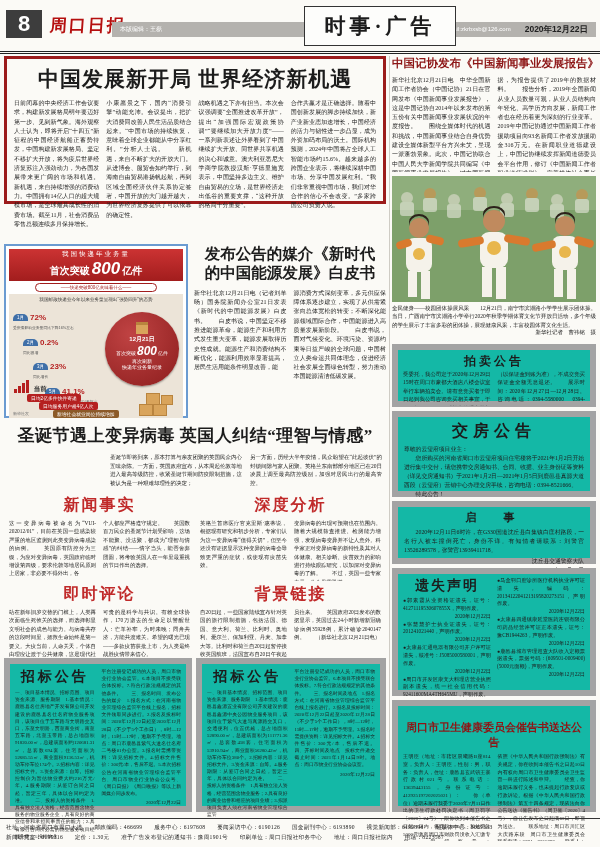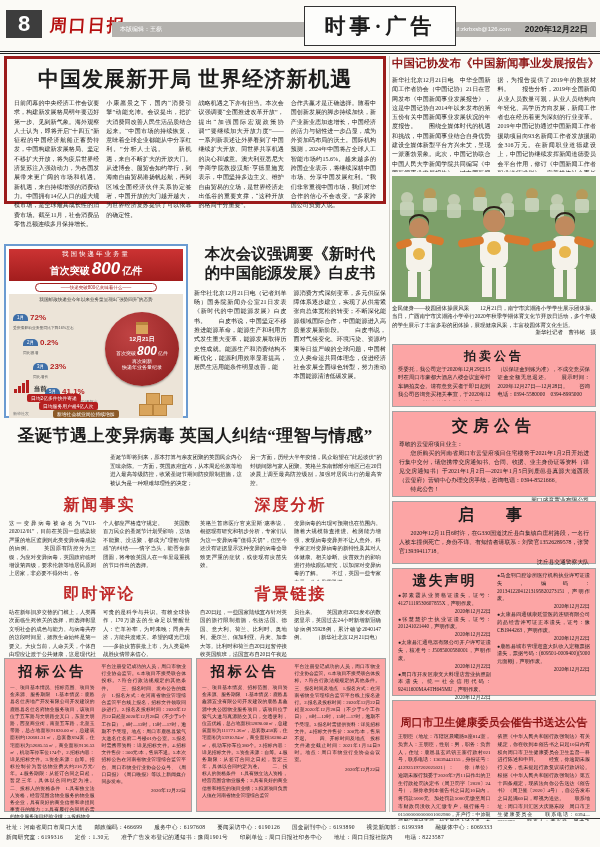--- a/index.html
+++ b/index.html
@@ -19,21 +19,21 @@
   .hdate{color:#222;font-weight:bold;font-size:8.5px;}
   .secbox{position:absolute;left:304px;top:0;width:150px;height:38px;background:#fdfdfb;
           border:1px solid #333;text-align:center;line-height:38px;font-size:21px;font-weight:bold;
           letter-spacing:4px;}
   .hrule{position:absolute;left:0;top:51px;width:600px;height:3px;border-top:1px solid #222;
          border-bottom:1px solid #222;box-sizing:border-box;}
   
   .jt{text-align:justify;line-height:1.55;}
   .cols{display:flex;gap:7px;}
   .cols>div{flex:1;}
-  .box{position:absolute;border:1px solid #a3a3a3;background:#fca5a5;box-sizing:border-box;}
+  .box{position:absolute;border:6px solid #a3a3a3;background:#14b8a6;box-sizing:border-box;}
   .sign{text-align:right;font-size:5.8px;line-height:1.6;margin-top:2px;}
   
   .lead{position:absolute;left:4px;top:56px;width:382px;height:148px;border:3px solid #9b1b1b;
         box-sizing:border-box;padding:4px 7px;}
   .lead h1{margin:2px 0 6px;font-size:21px;text-align:center;letter-spacing:1px;}
   .lead .cols{font-size:6px;}
   
   .report{position:absolute;left:392px;top:56px;width:204px;height:284px;}
   .report h2{margin:0 0 5px;font-size:11.5px;color:#8d1616;text-align:center;white-space:nowrap;}
   .report .cols{font-size:6px;height:96px;overflow:hidden;}
@@ -92,21 +92,21 @@
   .global-box{float:right;margin:3px 4px 0 0;border:1.5px solid #222;background:#f3f1ec;
               padding:2px 18px;font-weight:bold;font-size:10px;letter-spacing:3px;}
   
   .auction{left:392px;top:344px;width:204px;height:63px;padding:3px 5px;}
   .auction h3{margin:0;font-size:12px;text-align:center;letter-spacing:3px;}
   .auction .cols{font-size:5.4px;height:36px;overflow:hidden;}
   .handover{left:392px;top:411px;width:204px;height:86px;padding:4px 6px;}
   .handover h3{margin:0 0 3px;font-size:16px;text-align:center;letter-spacing:5px;}
   .handover .jt{font-size:5.6px;}
   .affair{left:392px;top:501px;width:204px;height:63px;padding:3px 6px;}
-  .affair h3{margin:0 0 3px;font-size:16px;text-align:center;letter-spacing:8px;}
+  .affair h3{margin:0 0 3px;font-size:11px;text-align:center;letter-spacing:8px;}
   .affair .jt{font-size:5.6px;}
   .loss{left:392px;top:568px;width:204px;height:128px;padding:3px 5px;display:flex;gap:6px;}
   .loss>div{flex:1;}
   .loss h3{margin:0 0 2px;font-size:14px;text-align:center;letter-spacing:2px;}
   .loss-item{font-size:5.2px;line-height:1.5;text-align:justify;}
   .loss-date{font-size:5.2px;text-align:right;margin-bottom:1px;}
   .health{left:392px;top:700px;width:204px;height:112px;padding:14px 5px;}
   .health h3{margin:0 0 3px;font-size:11px;color:#8d1616;text-align:center;}
   .health .cols{font-size:5px;height:88px;overflow:hidden;}
   
@@ -268,21 +268,21 @@
         <i style="left:16px;bottom:0;width:12px;height:10px"></i>
         <i style="left:9px;bottom:11px;width:12px;height:10px"></i>
         <i style="left:24px;bottom:11px;width:10px;height:8px"></i>
       </div>
       <div class="ig-src">新华社发</div>
     </div>
   </div>
 
   <div class="wp">
     <h2>
-      <span>本次会议强调要《新时代</span><br>
+      <span>发布公告的媒介《新时代</span><br>
       <span>的中国能源发展》白皮书</span>
     </h2>
     <div class="cols">
       <div class="jt">新华社北京12月21日电（记者刘羊旸）国务院新闻办公室21日发表《新时代的中国能源发展》白皮书。　　白皮书说，中国坚定不移推进能源革命，能源生产和利用方式发生重大变革，能源发展取得历史性成就。能源生产和消费结构不断优化，能源利用效率显著提高，居民生活用能条件明显改善，能</div>
       <div class="jt">源消费方式深刻变革，多元供应保障体系逐步建立，实现了从供需紧张向总体宽松的转变；不断深化能源领域国际合作，中国能源进入高质量发展新阶段。　　白皮书说，面对气候变化、环境污染、资源约束等日益严峻的全球问题，中国树立人类命运共同体理念，促进经济社会发展全面绿色转型，努力推动本国能源清洁低碳发展。</div>
     </div>
   </div>
 
   <div class="xmas">
     <h2>圣诞节遇上变异病毒 英国人纠结“理智与情感”</h2>

